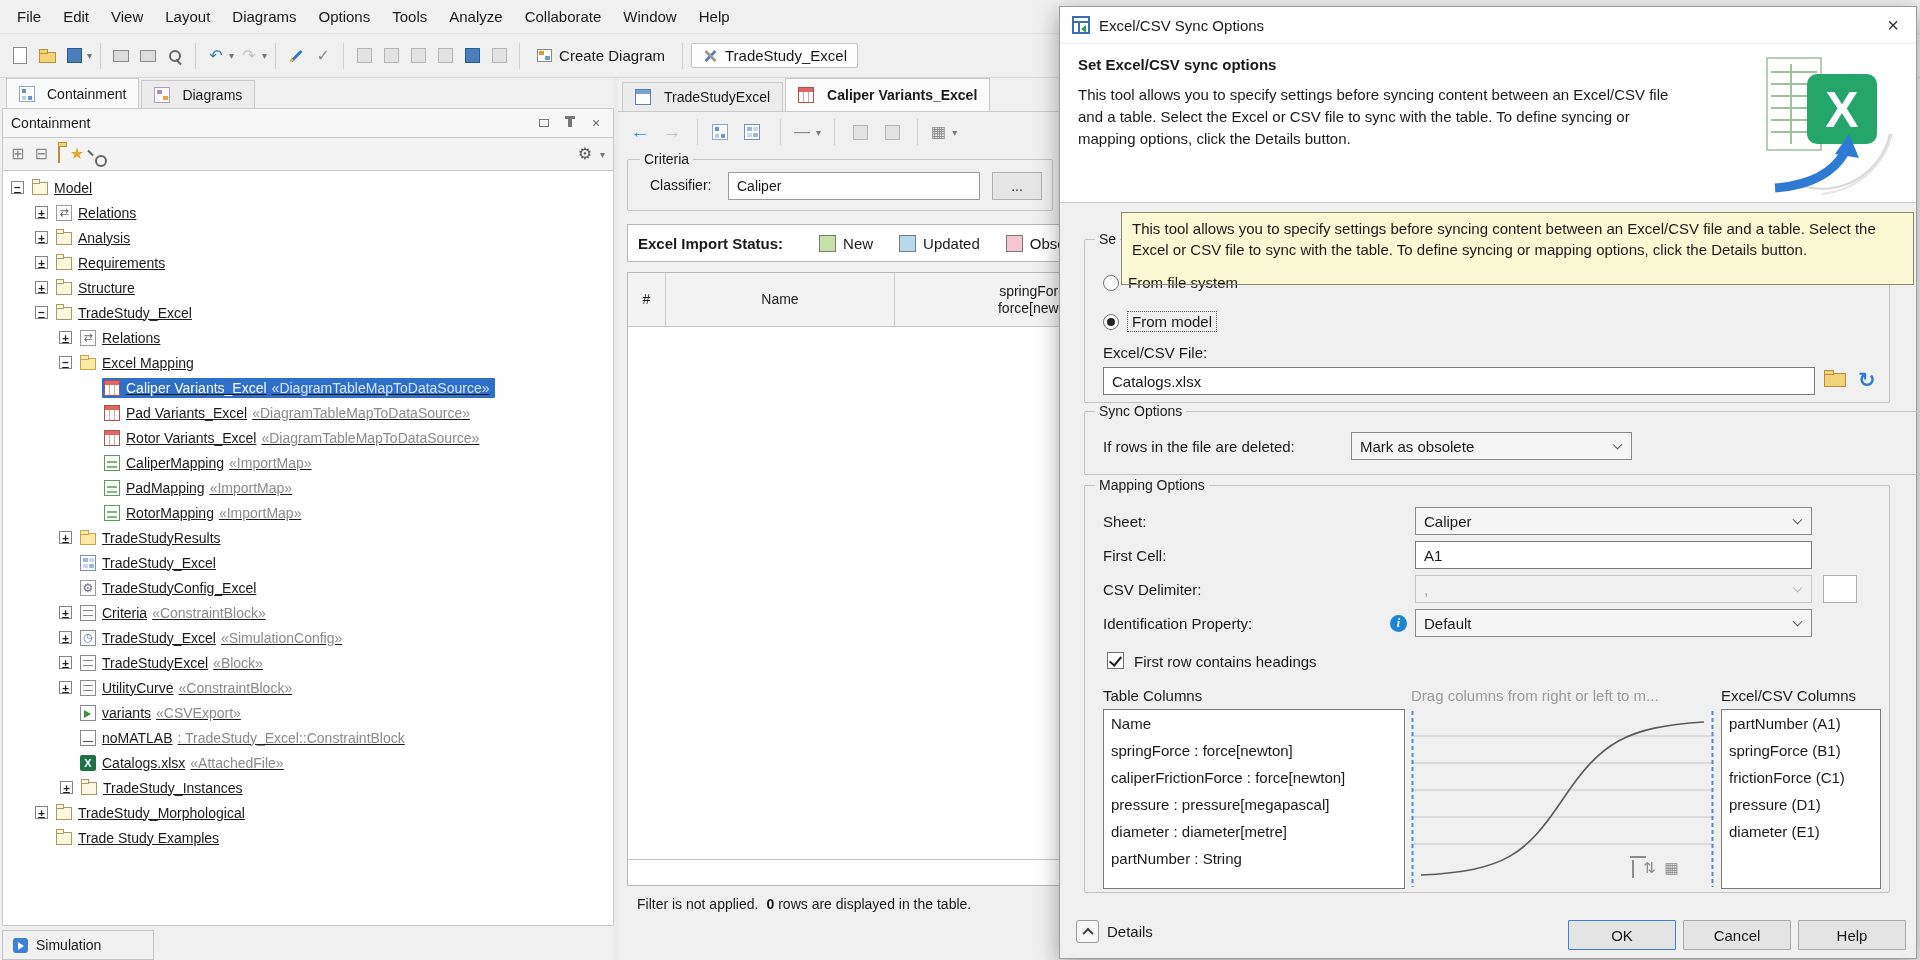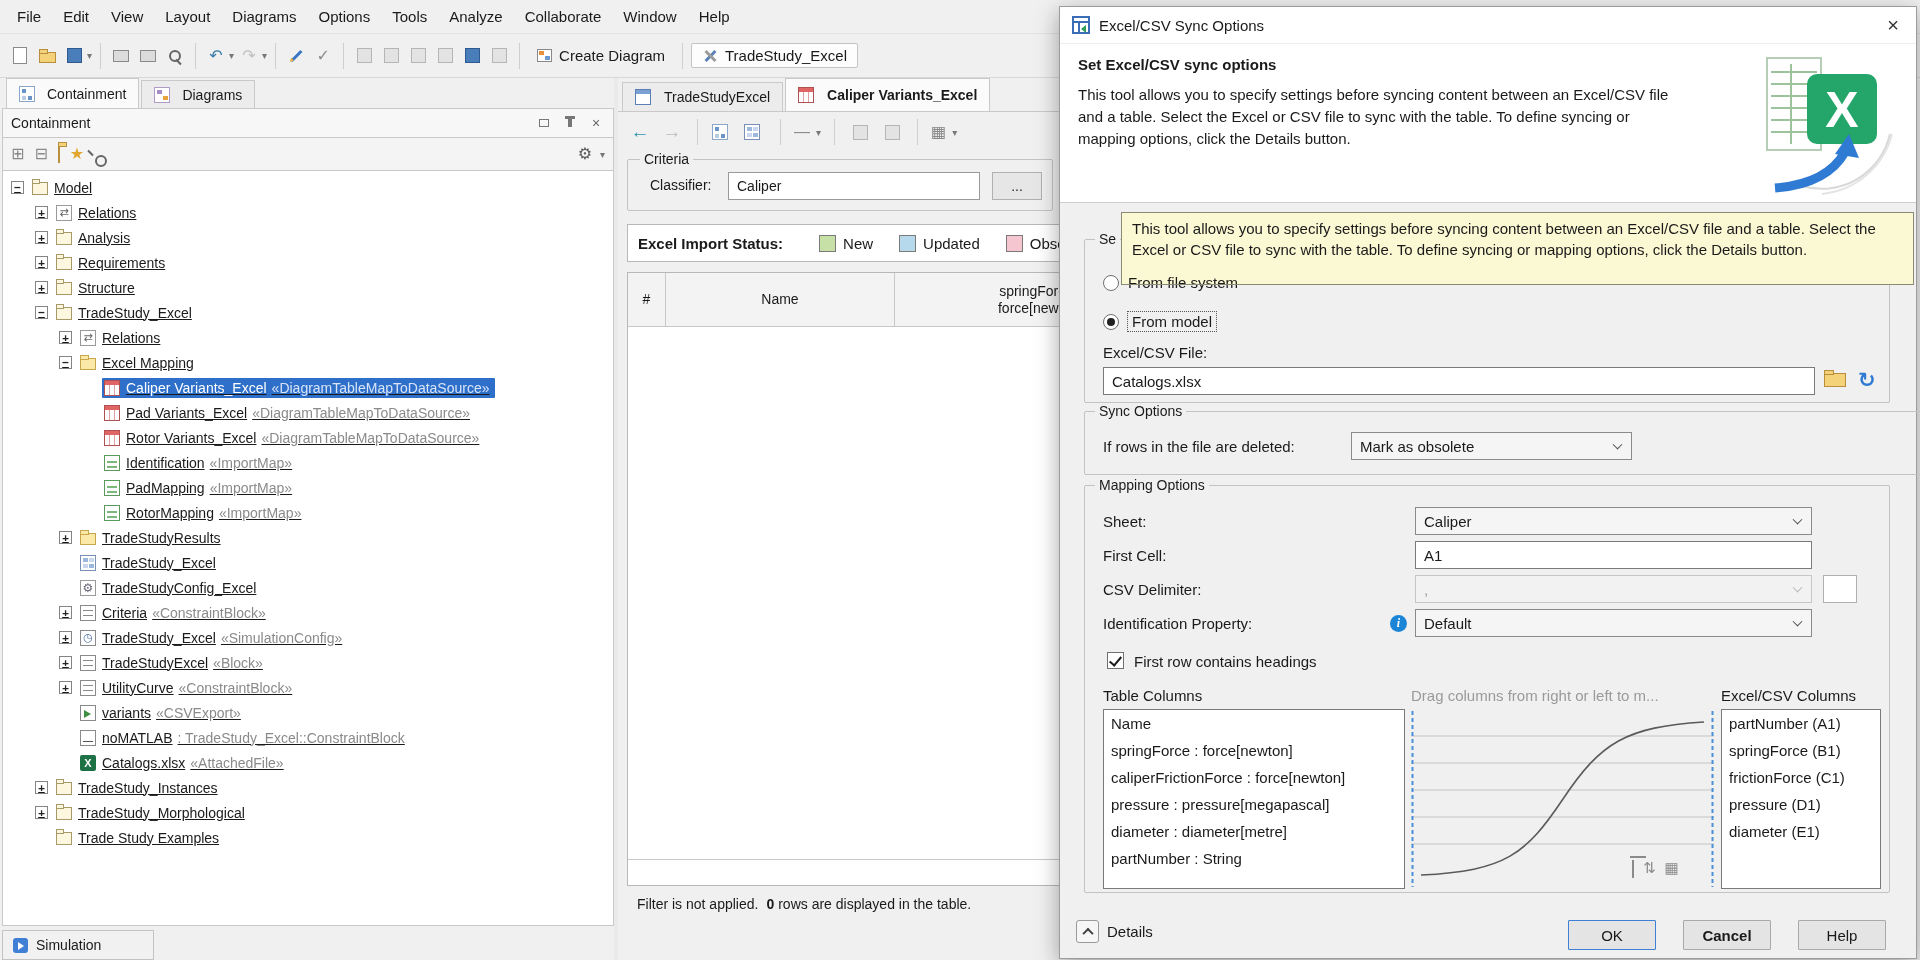--- a/index.html
+++ b/index.html
@@ -150,21 +150,21 @@
   .chk::after{content:"";position:absolute;left:4px;top:1px;width:5px;height:10px;border-right:2px solid #1a1a1a;border-bottom:2px solid #1a1a1a;transform:rotate(40deg);}
   .info-ic{position:absolute;width:17px;height:17px;border-radius:50%;background:#1a85d6;color:#fff;display:flex;align-items:center;justify-content:center;font:italic bold 12px "Liberation Serif",serif;}
   .listbox{position:absolute;background:#fff;border:1px solid #7a7a7a;overflow:hidden;}
   .lrow{height:27px;display:flex;align-items:center;padding-left:7px;font-size:15px;white-space:nowrap;}
   .map-area{position:absolute;left:351px;top:702px;width:303px;height:180px;}
   .map-icons{position:absolute;top:852px;display:flex;gap:9px;align-items:center;}
   .i-trash{width:12px;height:13px;border:1px solid #8a8a8a;border-top:none;border-radius:0 0 2px 2px;position:relative;margin-top:4px;}
   .i-trash::before{content:"";position:absolute;top:-4px;left:-3px;width:16px;height:2px;background:#8a8a8a;}
   .gicon{color:#8a8a8a;font-size:15px;}
   .dhint{color:#9a9a9a;}
-  .btn{position:absolute;height:30px;width:88px;background:#e4e4e4;border:1px solid #a9a9a9;display:flex;align-items:center;justify-content:center;font-size:15px;border-radius:1px;}
+  .btn{position:absolute;height:30px;width:108px;background:#e4e4e4;border:1px solid #a9a9a9;display:flex;align-items:center;justify-content:center;font-size:15px;border-radius:1px;}
   .btn.default{border-color:#3f7fd6;}
   .details-btn{position:absolute;left:16px;top:913px;display:flex;align-items:center;gap:8px;font-size:15px;}
   .chev-box{width:23px;height:23px;border:1px solid #9a9a9a;border-radius:3px;background:#f6f6f6;display:flex;align-items:center;justify-content:center;}
   .chev-up{width:8px;height:8px;border-left:2px solid #444;border-top:2px solid #444;transform:rotate(45deg) translate(1px,1px);}
   .tooltip{position:absolute;left:61px;top:205px;width:793px;height:73px;background:#fbf8d4;border:1px solid #8b8b74;padding:5px 10px;line-height:21px;font-size:15px;z-index:5;overflow:hidden;}
   .tooltip-line{position:absolute;left:61px;top:277px;width:793px;height:1px;background:#8b8b74;z-index:7;}
   .z-over{z-index:6;}
   .open-ic{position:absolute;width:22px;height:14px;background:#f3d27a;border:1px solid #b98f3e;}
   .open-ic::before{content:"";position:absolute;top:-4px;left:-1px;width:8px;height:3px;background:#f3d27a;border:1px solid #b98f3e;}
   .refresh-ic{position:absolute;color:#2f7bd3;font-size:21px;font-weight:bold;line-height:1;}
@@ -396,21 +396,21 @@
           <span class="ticon ticon-table-red"></span>
           <span class="tlabel">Rotor Variants_Excel</span>
           <span class="tstereo">«DiagramTableMapToDataSource»</span>
         </span>
       </div>
 
       <div class="trow" style="padding-left: 80px;">
         <span class="exp exp-none"></span>
         <span class="hl">
           <span class="ticon ticon-sheet-green"></span>
-          <span class="tlabel">Identification</span>
+          <span class="tlabel">CaliperMapping</span>
           <span class="tstereo">«ImportMap»</span>
         </span>
       </div>
 
       <div class="trow" style="padding-left: 80px;">
         <span class="exp exp-none"></span>
         <span class="hl">
           <span class="ticon ticon-sheet-green"></span>
           <span class="tlabel">PadMapping</span>
           <span class="tstereo">«ImportMap»</span>
@@ -509,21 +509,21 @@
 
       <div class="trow" style="padding-left: 56px;">
         <span class="exp exp-none"></span>
         <span class="hl">
           <span class="ticon ticon-excel"></span>
           <span class="tlabel">Catalogs.xlsx</span>
           <span class="tstereo">«AttachedFile»</span>
         </span>
       </div>
 
-      <div class="trow" style="padding-left: 32px;">
+      <div class="trow" style="padding-left: 32px; margin-left: 25px;">
         <span class="exp exp-plus"></span>
         <span class="hl">
           <span class="ticon ticon-package"></span>
           <span class="tlabel">TradeStudy_Instances</span>
 
         </span>
       </div>
 
       <div class="trow" style="padding-left: 32px;">
         <span class="exp exp-plus"></span>
@@ -768,18 +768,18 @@
       <div class="lrow">diameter (E1)</div>
     </div>
 
   <div class="details-btn">
     <span class="chev-box">
         <span class="chev-up"></span>
       </span>
     <span>Details</span>
   </div>
   <div class="btn default" style="left:508px;top:913px;">OK</div>
-  <div class="btn" style="left:623px;top:913px;font-weight:bold;">Cancel</div>
+  <div class="btn" style="left:623px;top:913px;">Cancel</div>
   <div class="btn" style="left:738px;top:913px;">Help</div>
 
   <div class="tooltip">This tool allows you to specify settings before syncing content between an Excel/CSV file and a table. Select the Excel or CSV file to sync with the table. To define syncing or mapping options, click the Details button.</div>
   <div class="tooltip-line"></div>
 </div>
 
 </body></html>

